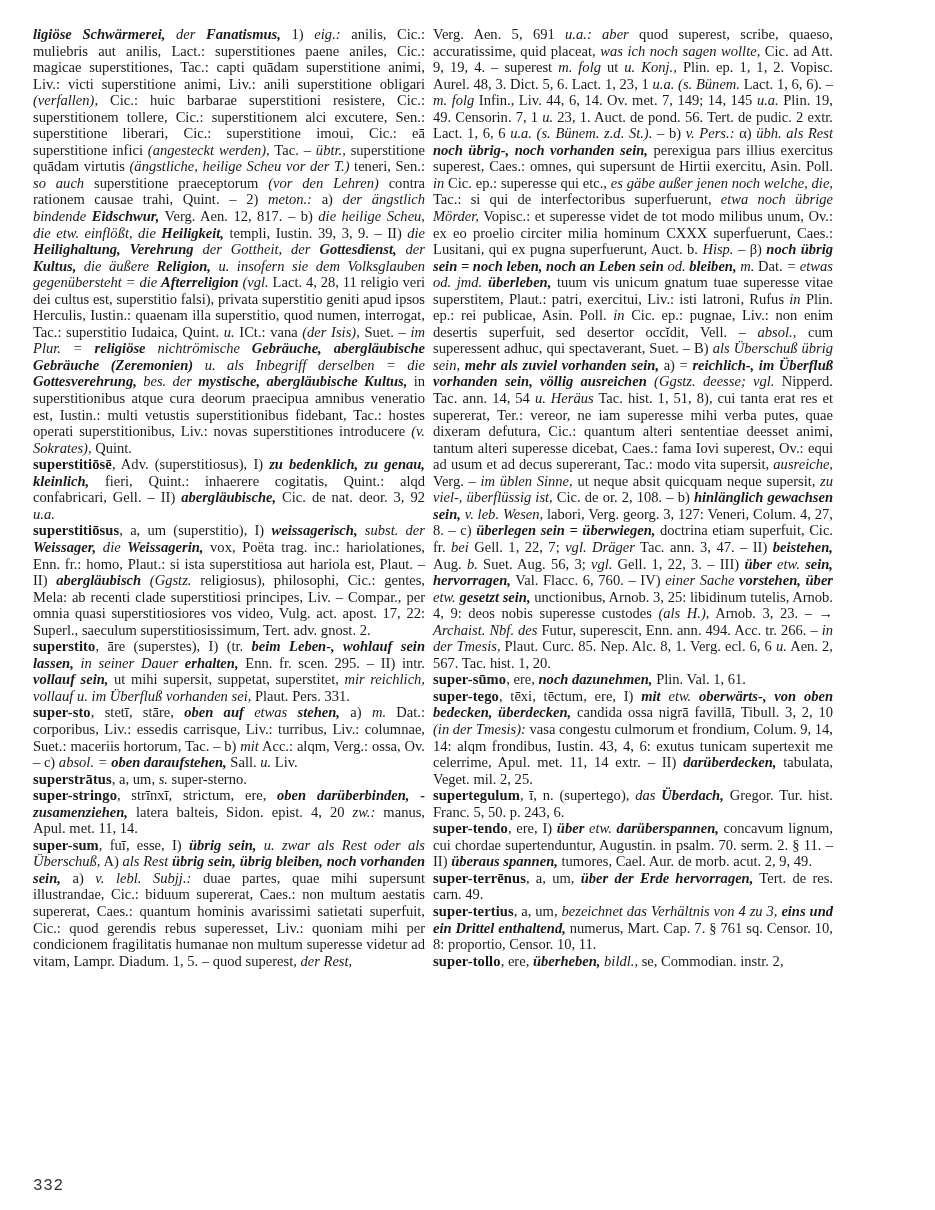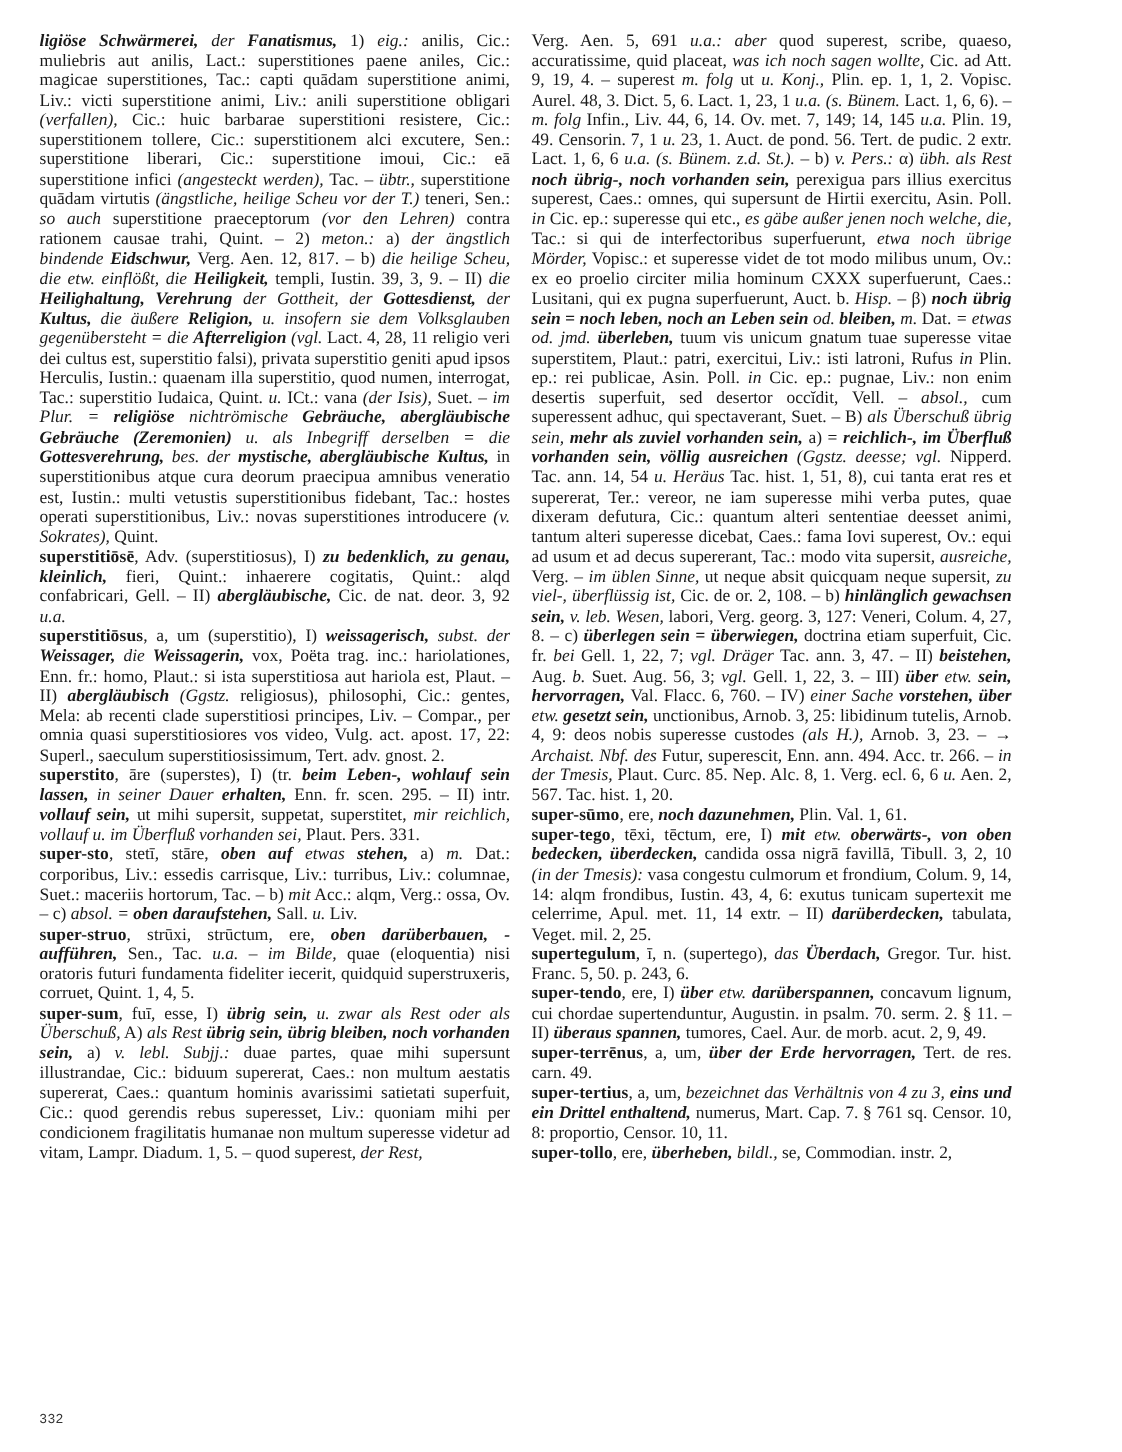--- a/index.html
+++ b/index.html
@@ -20,21 +20,21 @@
     overflow: hidden;
     box-sizing: border-box;
   }
   #columns {
     position: absolute;
     left: 33px;
     top: 26px;
     width: 870px;
     height: 1140px;
     display: flex;
-    gap: 18px;
+    gap: 8px;
   }
   .col {
     width: 392px;
     font-size: 14.55px;
     line-height: 16.55px;
     text-align: justify;
     text-justify: inter-word;
     hyphens: manual;
   }
   .col.right { width: 400px; }
@@ -44,40 +44,41 @@
     text-indent: 0;
   }
   .entry + .entry { margin-top: 0px; }
   i, .i { font-style: italic; font-weight: normal; }
   .bi { font-weight: bold; font-style: italic; }
   .hw { font-weight: bold; letter-spacing: 0.1px; }
   .pageno {
     position: absolute;
     left: 33px;
     top: 1177px;
-    font-size: 11px;
+    font-size: 16px;
     letter-spacing: 0.6px;
     color: #333;
-    font-family: Liberation Sans, sans-serif;
+    font-family: Liberation Mono, monospace;
   }
 </style>
 </head>
 <body>
 
 <div id="page">
 
   <div id="columns">
 
     <div class="col left">
       <p class="entry"><span class="bi">ligiöse Schwärmerei,</span> <span class="i">der</span> <span class="bi">Fanatismus,</span> 1) <span class="i">eig.:</span> anilis, Cic.: muliebris aut anilis, Lact.: superstitiones paene aniles, Cic.: magicae superstitiones, Tac.: capti quādam superstitione animi, Liv.: victi superstitione animi, Liv.: anili superstitione obligari <span class="i">(verfallen),</span> Cic.: huic barbarae superstitioni resistere, Cic.: superstitionem tollere, Cic.: superstitionem alci excutere, Sen.: superstitione liberari, Cic.: superstitione imoui, Cic.: eā superstitione infici <span class="i">(angesteckt werden),</span> Tac. – <span class="i">übtr.,</span> superstitione quādam virtutis <span class="i">(ängstliche, heilige Scheu vor der T.)</span> teneri, Sen.: <span class="i">so auch</span> superstitione praeceptorum <span class="i">(vor den Lehren)</span> contra rationem causae trahi, Quint. – 2) <span class="i">meton.:</span> a) <span class="i">der ängstlich bindende</span> <span class="bi">Eidschwur,</span> Verg. Aen. 12, 817. – b) <span class="i">die heilige Scheu, die etw. einflößt, die</span> <span class="bi">Heiligkeit,</span> templi, Iustin. 39, 3, 9. – II) <span class="i">die</span> <span class="bi">Heilighaltung, Verehrung</span> <span class="i">der Gottheit, der</span> <span class="bi">Gottesdienst,</span> <span class="i">der</span> <span class="bi">Kultus,</span> <span class="i">die äußere</span> <span class="bi">Religion,</span> <span class="i">u. insofern sie dem Volksglauben gegenübersteht = die</span> <span class="bi">Afterreligion</span> <span class="i">(vgl.</span> Lact. 4, 28, 11 religio veri dei cultus est, superstitio falsi), privata superstitio geniti apud ipsos Herculis, Iustin.: quaenam illa superstitio, quod numen, interrogat, Tac.: superstitio Iudaica, Quint. <span class="i">u.</span> ICt.: vana <span class="i">(der Isis),</span> Suet. – <span class="i">im Plur. =</span> <span class="bi">religiöse</span> <span class="i">nichtrömische</span> <span class="bi">Gebräuche, abergläubische Gebräuche (Zeremonien)</span> <span class="i">u. als Inbegriff derselben = die</span> <span class="bi">Gottesverehrung,</span> <span class="i">bes. der</span> <span class="bi">mystische, abergläubische Kultus,</span> in superstitionibus atque cura deorum praecipua amnibus veneratio est, Iustin.: multi vetustis superstitionibus fidebant, Tac.: hostes operati superstitionibus, Liv.: novas superstitiones introducere <span class="i">(v. Sokrates),</span> Quint.</p>
       <p class="entry"><span class="hw">superstitiōsē</span>, Adv. (superstitiosus), I) <span class="bi">zu bedenklich, zu genau, kleinlich,</span> fieri, Quint.: inhaerere cogitatis, Quint.: alqd confabricari, Gell. – II) <span class="bi">abergläubische,</span> Cic. de nat. deor. 3, 92 <span class="i">u.a.</span></p>
       <p class="entry"><span class="hw">superstitiōsus</span>, a, um (superstitio), I) <span class="bi">weissagerisch,</span> <span class="i">subst. der</span> <span class="bi">Weissager,</span> <span class="i">die</span> <span class="bi">Weissagerin,</span> vox, Poëta trag. inc.: hariolationes, Enn. fr.: homo, Plaut.: si ista superstitiosa aut hariola est, Plaut. – II) <span class="bi">abergläubisch</span> <span class="i">(Ggstz.</span> religiosus), philosophi, Cic.: gentes, Mela: ab recenti clade superstitiosi principes, Liv. – Compar., per omnia quasi superstitiosiores vos video, Vulg. act. apost. 17, 22: Superl., saeculum superstitiosissimum, Tert. adv. gnost. 2.</p>
       <p class="entry"><span class="hw">superstito</span>, āre (superstes), I) (tr. <span class="bi">beim Leben-, wohlauf sein lassen,</span> <span class="i">in seiner Dauer</span> <span class="bi">erhalten,</span> Enn. fr. scen. 295. – II) intr. <span class="bi">vollauf sein,</span> ut mihi supersit, suppetat, superstitet, <span class="i">mir reichlich, vollauf u. im Überfluß vorhanden sei,</span> Plaut. Pers. 331.</p>
       <p class="entry"><span class="hw">super-sto</span>, stetī, stāre, <span class="bi">oben auf</span> <span class="i">etwas</span> <span class="bi">stehen,</span> a) <span class="i">m.</span> Dat.: corporibus, Liv.: essedis carrisque, Liv.: turribus, Liv.: columnae, Suet.: maceriis hortorum, Tac. – b) <span class="i">mit</span> Acc.: alqm, Verg.: ossa, Ov. – c) <span class="i">absol. =</span> <span class="bi">oben daraufstehen,</span> Sall. <span class="i">u.</span> Liv.</p>
-      <p class="entry"><span class="hw">super-struo</span>, strūxi, strūctum, ere, <span class="bi">oben darüberbauen, -aufführen,</span> Sen., Tac. <span class="i">u.a. – im Bilde,</span> quae (eloquentia) nisi oratoris futuri fundamenta fideliter iecerit, quidquid superstruxeris, corruet, Quint. 1, 4, 5.</p>
+      <p class="entry"><span class="hw">superstrātus</span>, a, um, <span class="i">s.</span> super-sterno.</p>
+      <p class="entry"><span class="hw">super-stringo</span>, strīnxī, strictum, ere, <span class="bi">oben darüberbinden, -zusamenziehen,</span> latera balteis, Sidon. epist. 4, 20 <span class="i">zw.:</span> manus, Apul. met. 11, 14.</p>
       <p class="entry"><span class="hw">super-sum</span>, fuī, esse, I) <span class="bi">übrig sein,</span> <span class="i">u. zwar als Rest oder als Überschuß,</span> A) <span class="i">als Rest</span> <span class="bi">übrig sein, übrig bleiben, noch vorhanden sein,</span> a) <span class="i">v. lebl. Subjj.:</span> duae partes, quae mihi supersunt illustrandae, Cic.: biduum supererat, Caes.: non multum aestatis supererat, Caes.: quantum hominis avarissimi satietati superfuit, Cic.: quod gerendis rebus superesset, Liv.: quoniam mihi per condicionem fragilitatis humanae non multum superesse videtur ad vitam, Lampr. Diadum. 1, 5. – quod superest, <span class="i">der Rest,</span></p>
     </div>
 
     <div class="col right">
       <p class="entry">Verg. Aen. 5, 691 <span class="i">u.a.: aber</span> quod superest, scribe, quaeso, accuratissime, quid placeat, <span class="i">was ich noch sagen wollte,</span> Cic. ad Att. 9, 19, 4. – superest <span class="i">m. folg</span> ut <span class="i">u. Konj.,</span> Plin. ep. 1, 1, 2. Vopisc. Aurel. 48, 3. Dict. 5, 6. Lact. 1, 23, 1 <span class="i">u.a. (s. Bünem.</span> Lact. 1, 6, 6). – <span class="i">m. folg</span> Infin., Liv. 44, 6, 14. Ov. met. 7, 149; 14, 145 <span class="i">u.a.</span> Plin. 19, 49. Censorin. 7, 1 <span class="i">u.</span> 23, 1. Auct. de pond. 56. Tert. de pudic. 2 extr. Lact. 1, 6, 6 <span class="i">u.a. (s. Bünem. z.d. St.).</span> – b) <span class="i">v. Pers.:</span> α) <span class="i">übh. als Rest</span> <span class="bi">noch übrig-, noch vorhanden sein,</span> perexigua pars illius exercitus superest, Caes.: omnes, qui supersunt de Hirtii exercitu, Asin. Poll. <span class="i">in</span> Cic. ep.: superesse qui etc., <span class="i">es gäbe außer jenen noch welche, die,</span> Tac.: si qui de interfectoribus superfuerunt, <span class="i">etwa noch übrige Mörder,</span> Vopisc.: et superesse videt de tot modo milibus unum, Ov.: ex eo proelio circiter milia hominum CXXX superfuerunt, Caes.: Lusitani, qui ex pugna superfuerunt, Auct. b. <span class="i">Hisp.</span> – β) <span class="bi">noch übrig sein = noch leben, noch an Leben sein</span> <span class="i">od.</span> <span class="bi">bleiben,</span> <span class="i">m.</span> Dat. <span class="i">= etwas od. jmd.</span> <span class="bi">überleben,</span> tuum vis unicum gnatum tuae superesse vitae superstitem, Plaut.: patri, exercitui, Liv.: isti latroni, Rufus <span class="i">in</span> Plin. ep.: rei publicae, Asin. Poll. <span class="i">in</span> Cic. ep.: pugnae, Liv.: non enim desertis superfuit, sed desertor occĭdit, Vell. – <span class="i">absol.,</span> cum superessent adhuc, qui spectaverant, Suet. – B) <span class="i">als Überschuß übrig sein,</span> <span class="bi">mehr als zuviel vorhanden sein,</span> a) = <span class="bi">reichlich-, im Überfluß vorhanden sein, völlig ausreichen</span> <span class="i">(Ggstz. deesse; vgl.</span> Nipperd. Tac. ann. 14, 54 <span class="i">u. Heräus</span> Tac. hist. 1, 51, 8), cui tanta erat res et supererat, Ter.: vereor, ne iam superesse mihi verba putes, quae dixeram defutura, Cic.: quantum alteri sententiae deesset animi, tantum alteri superesse dicebat, Caes.: fama Iovi superest, Ov.: equi ad usum et ad decus supererant, Tac.: modo vita supersit, <span class="i">ausreiche,</span> Verg. – <span class="i">im üblen Sinne,</span> ut neque absit quicquam neque supersit, <span class="i">zu viel-, überflüssig ist,</span> Cic. de or. 2, 108. – b) <span class="bi">hinlänglich gewachsen sein,</span> <span class="i">v. leb. Wesen,</span> labori, Verg. georg. 3, 127: Veneri, Colum. 4, 27, 8. – c) <span class="bi">überlegen sein = überwiegen,</span> doctrina etiam superfuit, Cic. fr. <span class="i">bei</span> Gell. 1, 22, 7; <span class="i">vgl. Dräger</span> Tac. ann. 3, 47. – II) <span class="bi">beistehen,</span> Aug. <span class="i">b.</span> Suet. Aug. 56, 3; <span class="i">vgl.</span> Gell. 1, 22, 3. – III) <span class="bi">über</span> <span class="i">etw.</span> <span class="bi">sein, hervorragen,</span> Val. Flacc. 6, 760. – IV) <span class="i">einer Sache</span> <span class="bi">vorstehen, über</span> <span class="i">etw.</span> <span class="bi">gesetzt sein,</span> unctionibus, Arnob. 3, 25: libidinum tutelis, Arnob. 4, 9: deos nobis superesse custodes <span class="i">(als H.),</span> Arnob. 3, 23. – → <span class="i">Archaist. Nbf. des</span> Futur, superescit, Enn. ann. 494. Acc. tr. 266. – <span class="i">in der Tmesis,</span> Plaut. Curc. 85. Nep. Alc. 8, 1. Verg. ecl. 6, 6 <span class="i">u.</span> Aen. 2, 567. Tac. hist. 1, 20.</p>
       <p class="entry"><span class="hw">super-sūmo</span>, ere, <span class="bi">noch dazunehmen,</span> Plin. Val. 1, 61.</p>
       <p class="entry"><span class="hw">super-tego</span>, tēxi, tēctum, ere, I) <span class="bi">mit</span> <span class="i">etw.</span> <span class="bi">oberwärts-, von oben bedecken, überdecken,</span> candida ossa nigrā favillā, Tibull. 3, 2, 10 <span class="i">(in der Tmesis):</span> vasa congestu culmorum et frondium, Colum. 9, 14, 14: alqm frondibus, Iustin. 43, 4, 6: exutus tunicam supertexit me celerrime, Apul. met. 11, 14 extr. – II) <span class="bi">darüberdecken,</span> tabulata, Veget. mil. 2, 25.</p>
       <p class="entry"><span class="hw">supertegulum</span>, ī, n. (supertego), <span class="i">das</span> <span class="bi">Überdach,</span> Gregor. Tur. hist. Franc. 5, 50. p. 243, 6.</p>
       <p class="entry"><span class="hw">super-tendo</span>, ere, I) <span class="bi">über</span> <span class="i">etw.</span> <span class="bi">darüberspannen,</span> concavum lignum, cui chordae supertenduntur, Augustin. in psalm. 70. serm. 2. § 11. – II) <span class="bi">überaus spannen,</span> tumores, Cael. Aur. de morb. acut. 2, 9, 49.</p>
       <p class="entry"><span class="hw">super-terrēnus</span>, a, um, <span class="bi">über der Erde hervorragen,</span> Tert. de res. carn. 49.</p>

